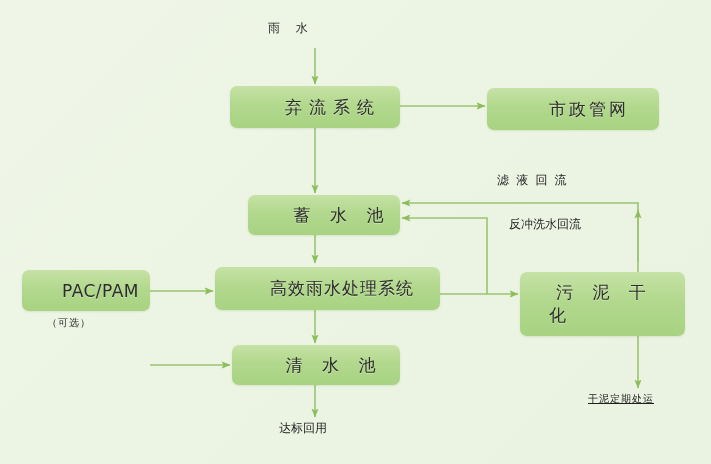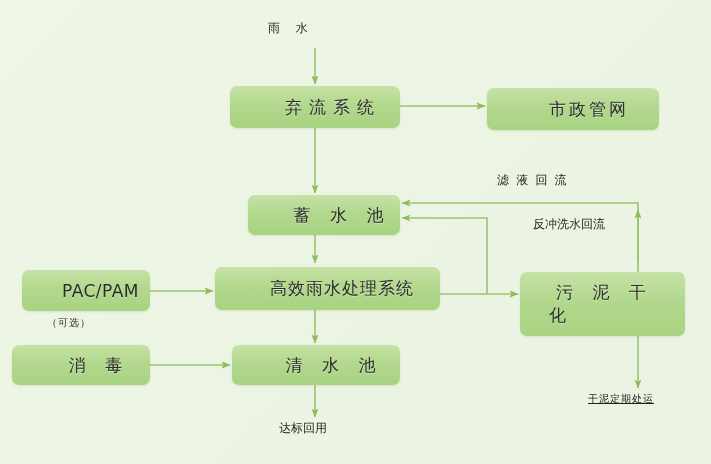--- a/index.html
+++ b/index.html
@@ -104,25 +104,24 @@
   <div class="node wide-space" style="left:248px; top:195px; width:152px; height:40px;">蓄 水 池</div>
 
   <div class="node latin" style="left:22px; top:270px; width:128px; height:41px;">PAC/PAM</div>
 
   <div class="node" style="left:215px; top:267px; width:225px; height:43px;">高效雨水处理系统</div>
 
   <div class="caption small" style="left:47px; top:316px;">（可选）</div>
 
   <div class="node wide-space" style="left:520px; top:272px; width:165px; height:64px;">污 泥 干 化</div>
 
-  <div class="node wide-space" style="left:12px; top:345px; width:138px; height:40px;">消    毒</div>
 
   <div class="node wide-space" style="left:232px; top:345px; width:168px; height:40px;">清 水 池</div>
 
   <div class="caption" style="left:497px; top:172px;font-family:Liberation Mono, monospace;">滤 液 回 流</div>
 
-  <div class="caption" style="left:509px; top:216px;margin-left:24px;">反冲洗水回流</div>
+  <div class="caption" style="left:509px; top:216px;">反冲洗水回流</div>
 
   <div class="caption" style="left:279px; top:420px;">达标回用</div>
 
   <div class="caption small" style="left:588px; top:392px;text-decoration:underline;">干泥定期处运</div>
 
 </div>
 
 </body></html>

